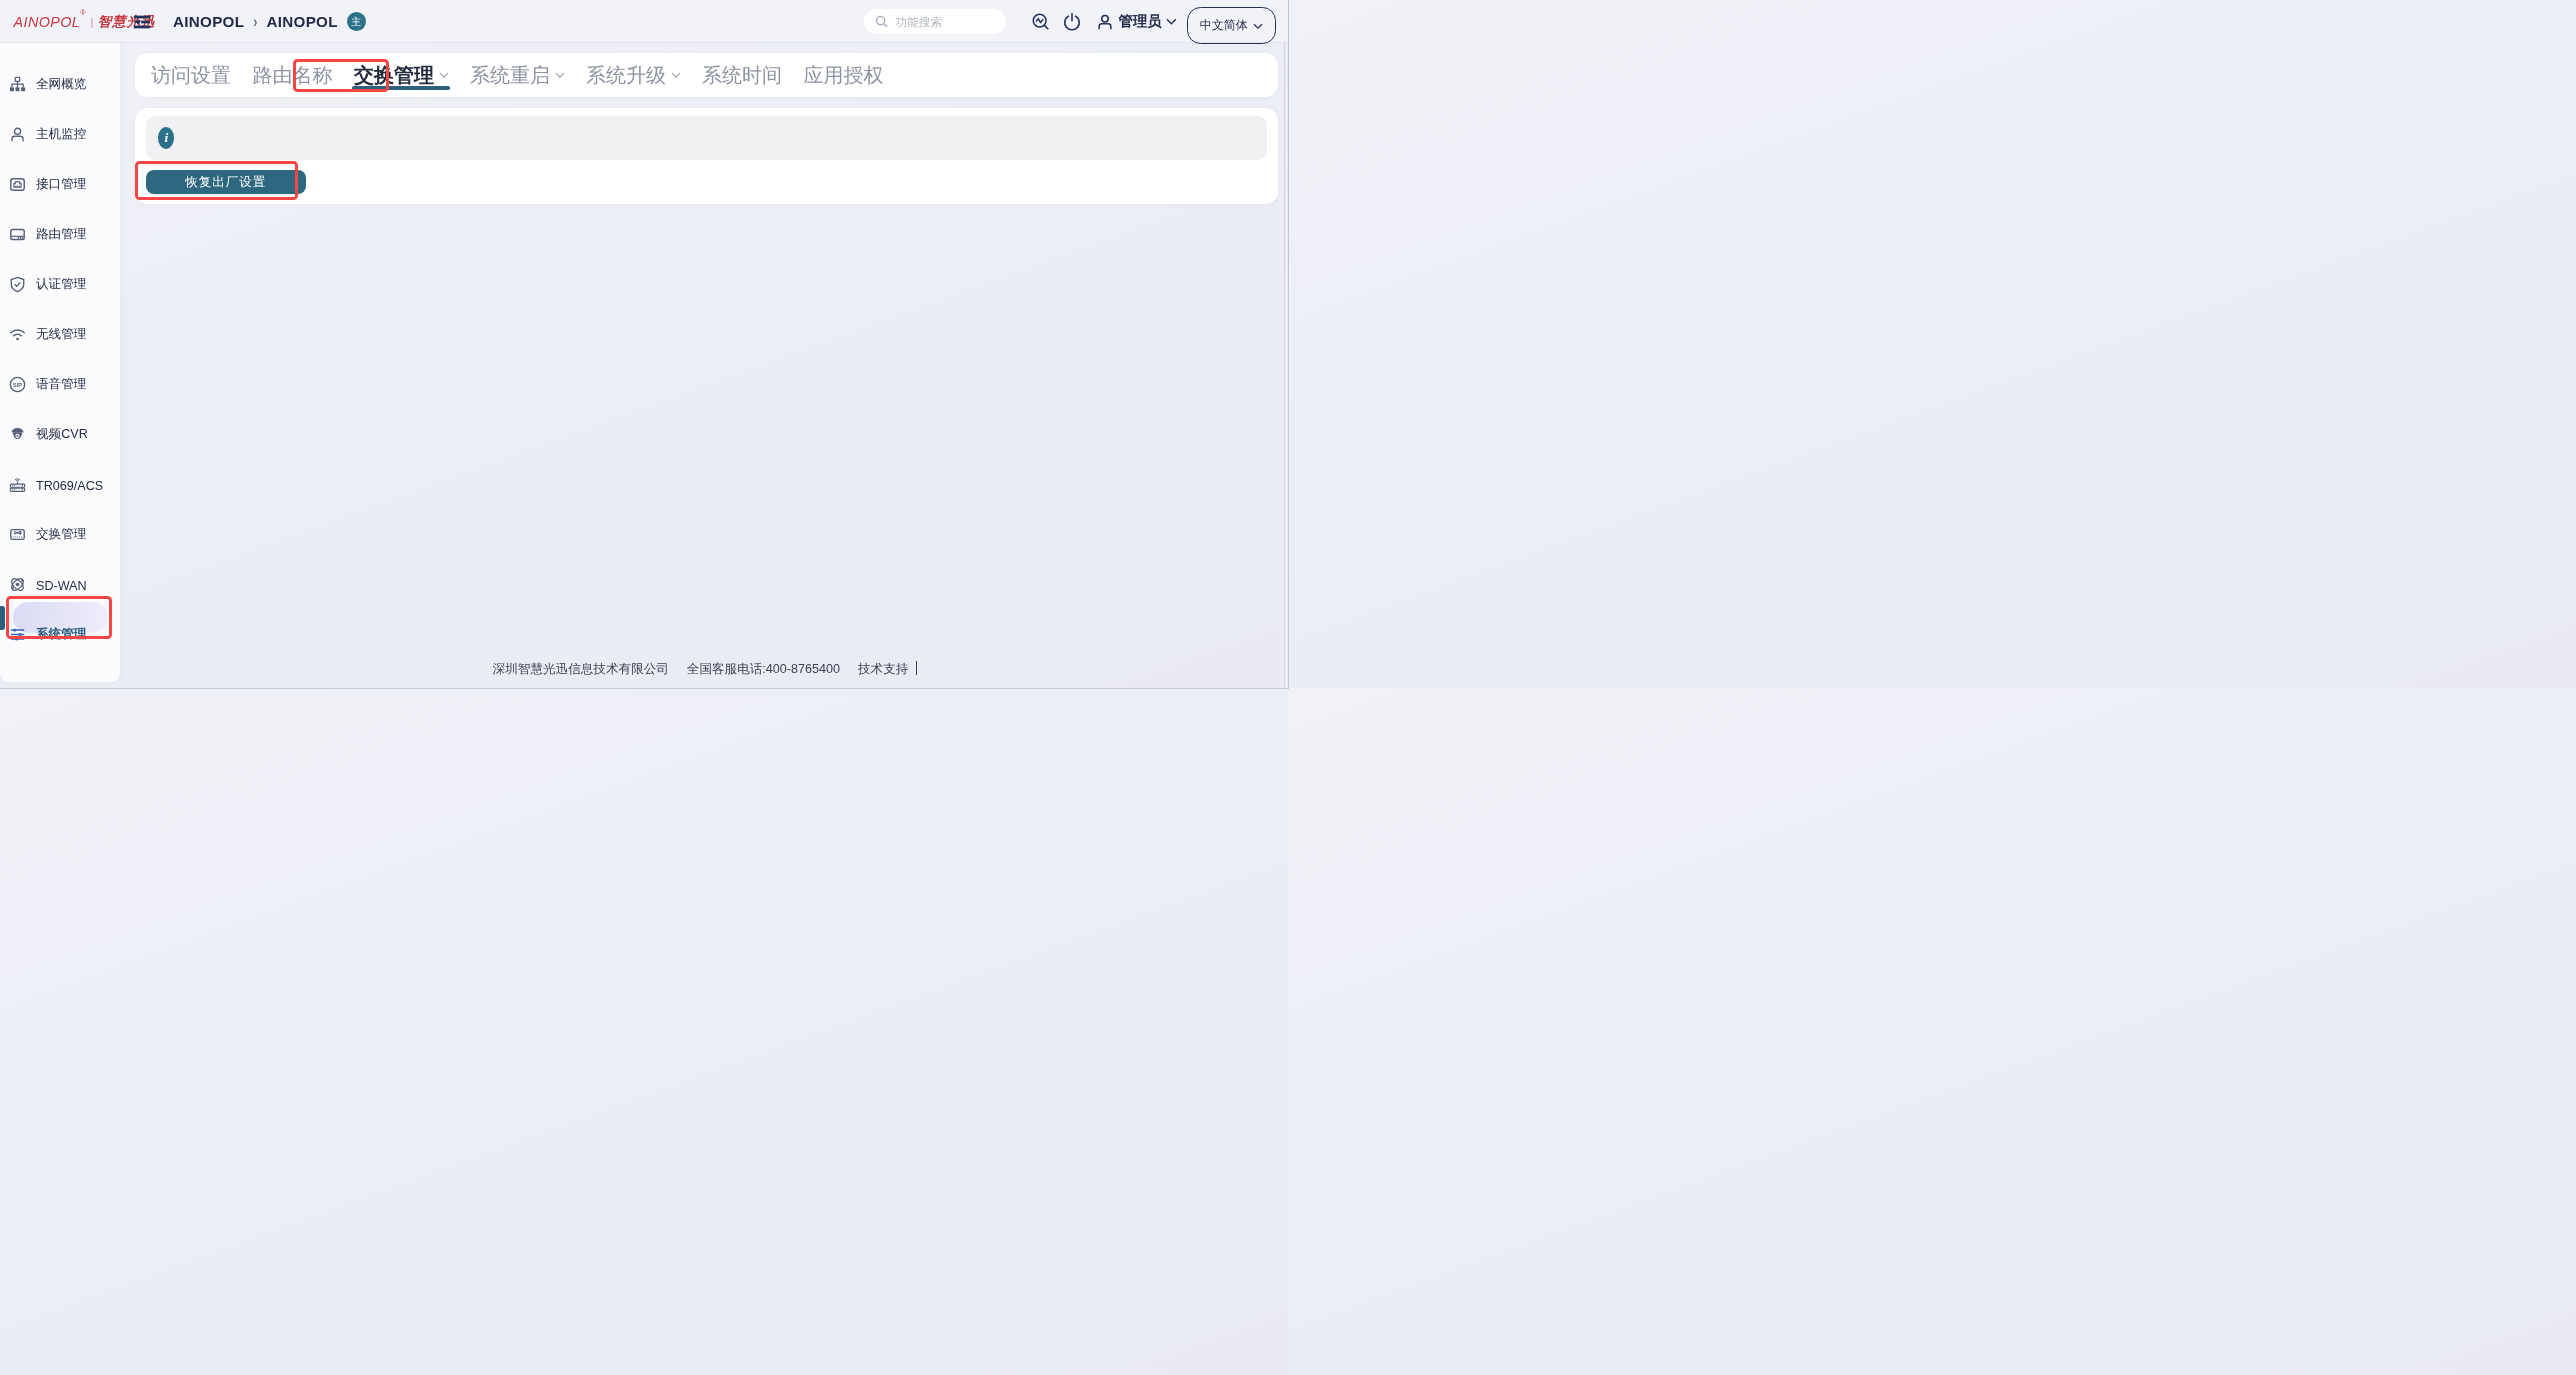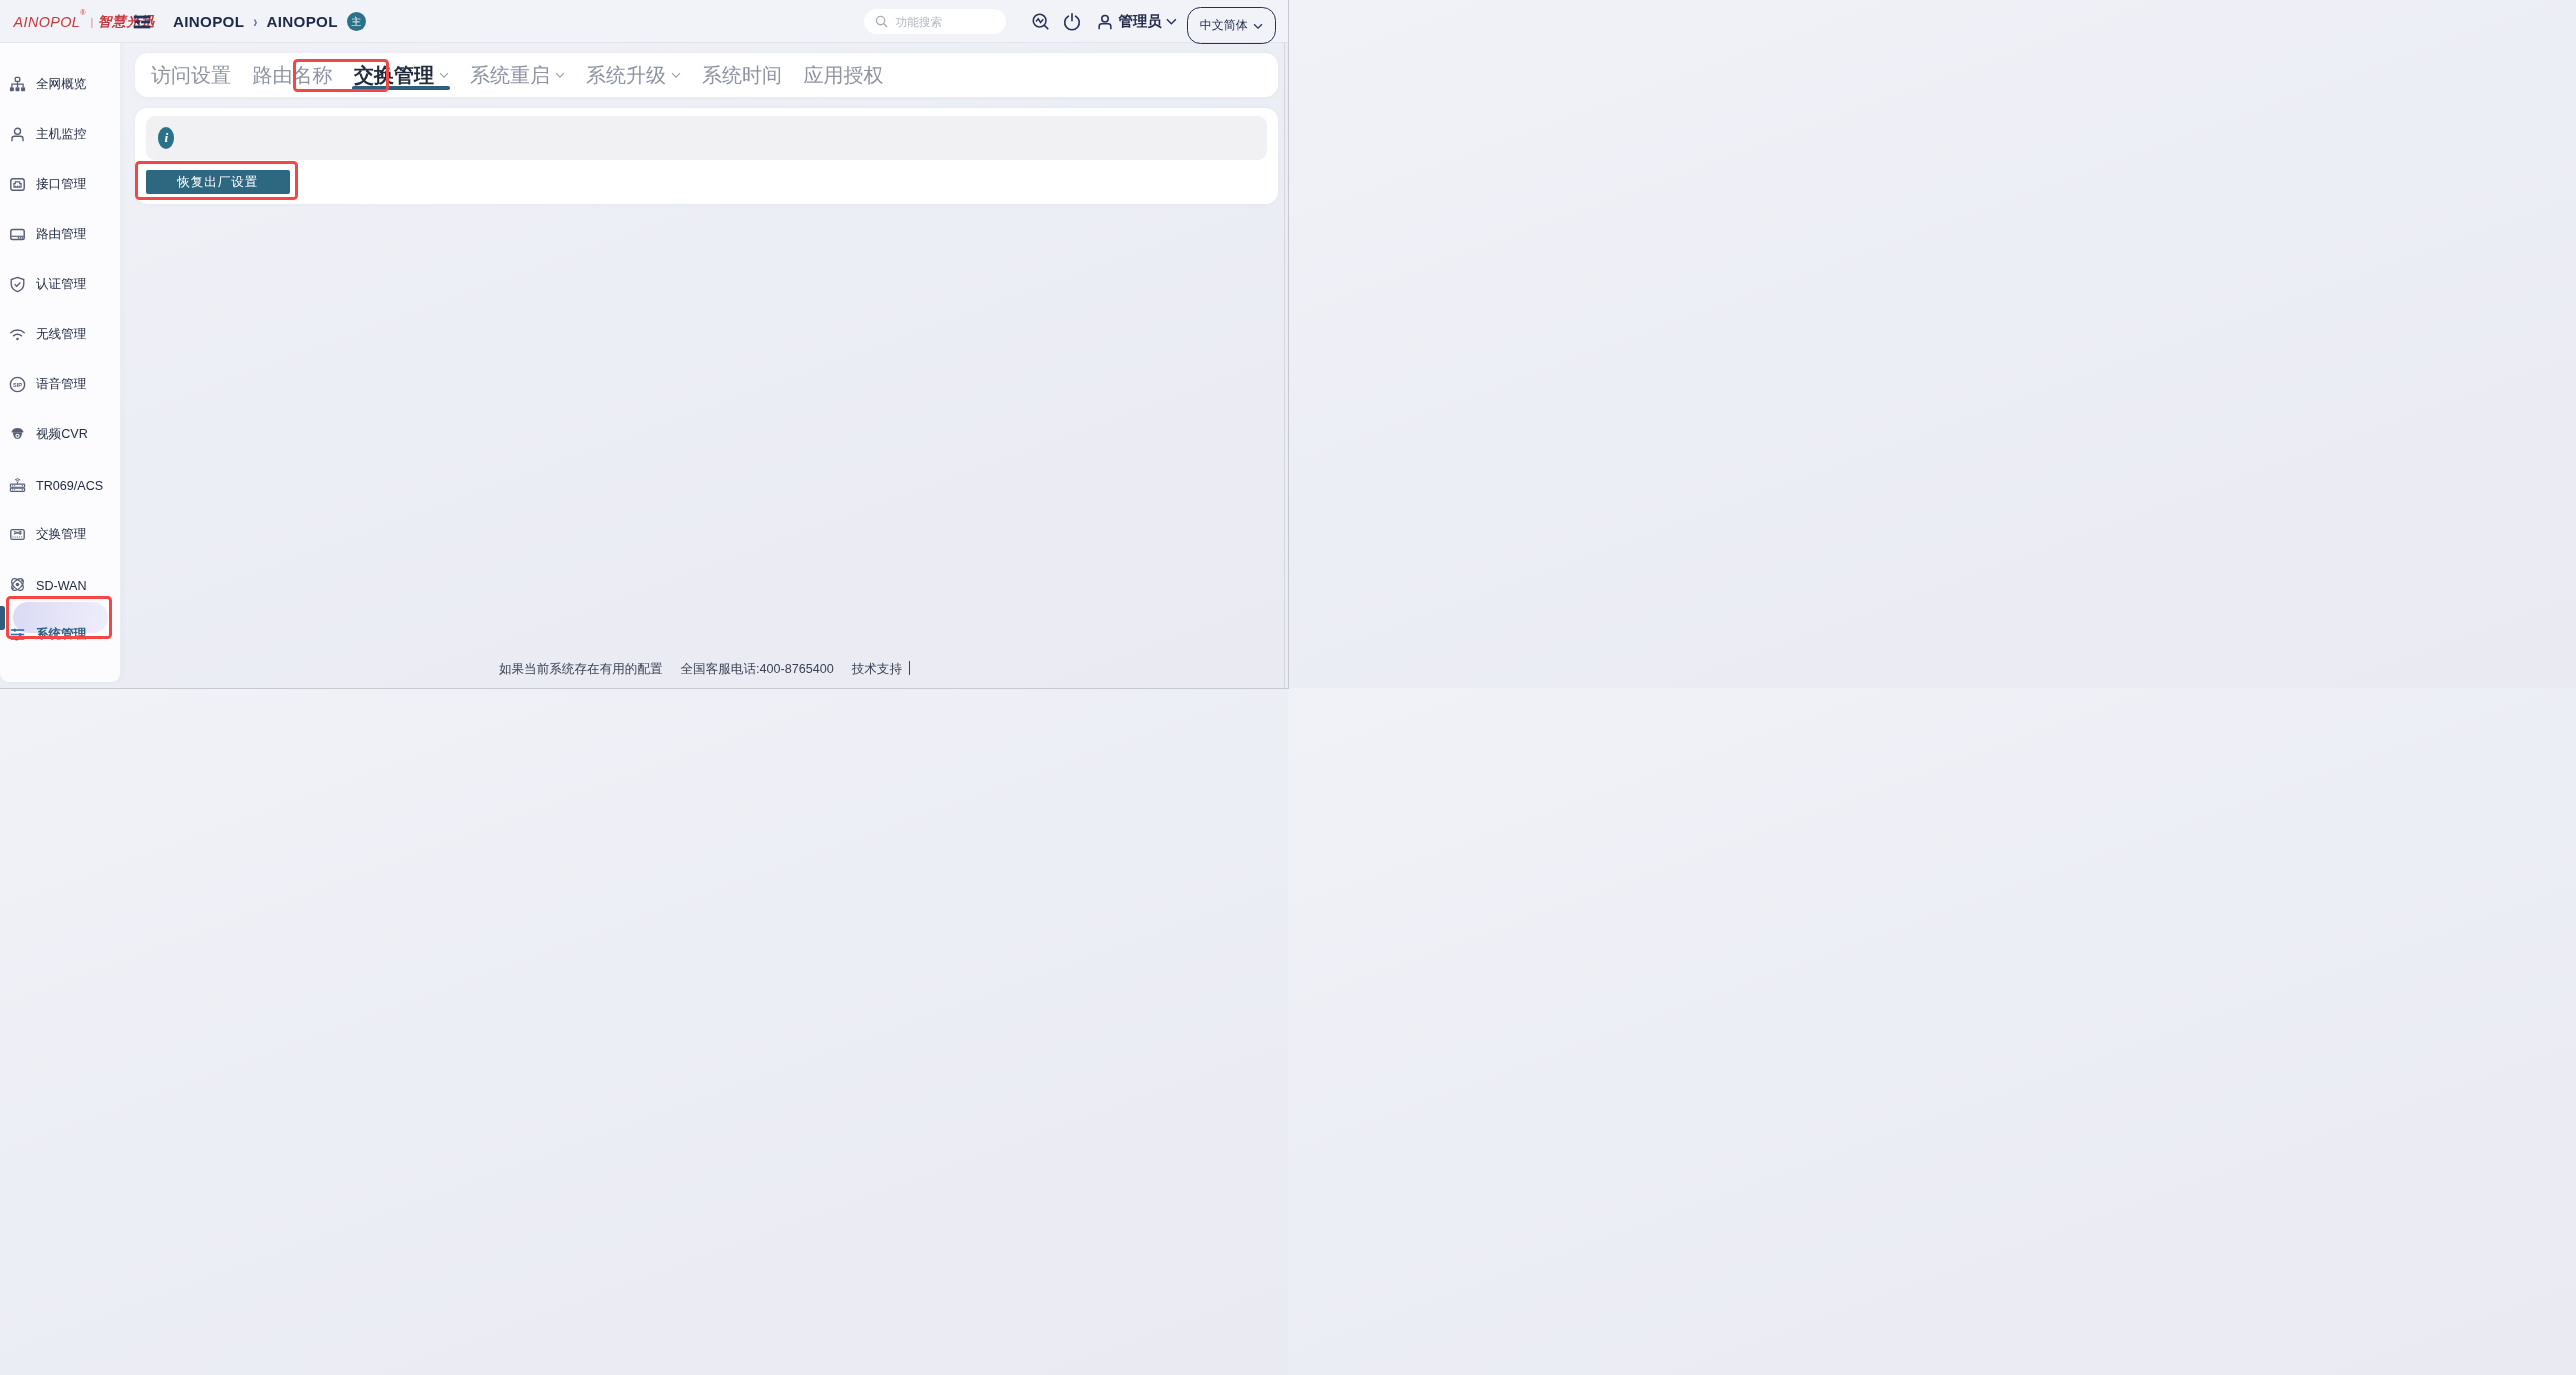--- a/index.html
+++ b/index.html
@@ -61,22 +61,22 @@
     border-radius:12.6px;box-shadow:0 0.9px 4.5px rgba(35,45,90,.04);}
   .info-banner{position:absolute;left:10.8px;top:8px;width:1121px;height:44px;background:#f1f1f4;
     border-radius:9px;display:flex;align-items:center;padding-left:12.6px;}
   .info-icon{width:16px;height:21.5px;border-radius:50%;background:#2b7189;color:#fff;flex:0 0 16px;
     display:flex;align-items:center;justify-content:center;
     font-family:"Liberation Serif","DejaVu Serif",serif;font-style:italic;font-weight:bold;font-size:13.5px;}
   .info-text{margin-left:9px;display:flex;flex-direction:column;gap:2.7px;}
   .info-title{font-size:12.6px;font-weight:bold;color:#3b404c;}
   .info-desc{font-size:11.7px;color:#989caa;}
   .info-desc .export-link{color:#4c5264;font-weight:bold;cursor:pointer;}
-  .factory-btn{position:absolute;left:10.8px;top:62px;width:144px;height:24px;background:#2e6880;
-    border:none;border-radius:2px;color:#fff;font-size:12.6px;font-family:inherit;cursor:pointer;
+  .factory-btn{position:absolute;left:10.8px;top:62px;width:160px;height:24px;background:#2e6880;
+    border:none;border-radius:8px;color:#fff;font-size:12.6px;font-family:inherit;cursor:pointer;
     display:flex;align-items:center;justify-content:center;letter-spacing:0.9px;}
   
   .anno{position:absolute;border:3.6px solid #f54545;border-radius:4.5px;z-index:9;pointer-events:none;}
   .anno-tab{left:293px;top:59px;width:96px;height:33px;}
   .anno-btn{left:135px;top:161px;width:163px;height:39px;}
   .anno-side{left:6.3px;top:596px;width:106px;height:43px;}
   
   .footer{position:absolute;left:121px;right:0;top:661px;text-align:center;font-size:12.6px;color:#3c4254;}
   .footer span{margin:0 7.2px;}
   .caret{display:inline-block;width:0.9px;height:13.5px;background:#3c4254;vertical-align:-1.8px;margin-left:0.9px;}
@@ -343,19 +343,19 @@
     <span class="info-icon">i</span>
   </div>
   <button class="factory-btn">恢复出厂设置</button>
 </div>
 
 <div class="anno anno-tab"></div>
 <div class="anno anno-btn"></div>
 <div class="anno anno-side"></div>
 
 <div class="footer">
-  <span>如果当前系统存在有用的配置</span>
+  <span>深圳智慧光迅信息技术有限公司</span>
   <span>全国客服电话:400-8765400</span>
   <span style="margin-right:0;">技术支持</span><span class="caret"></span>
 </div>
 
 <div class="scroll-edge"></div>
 
 
 </body></html>

